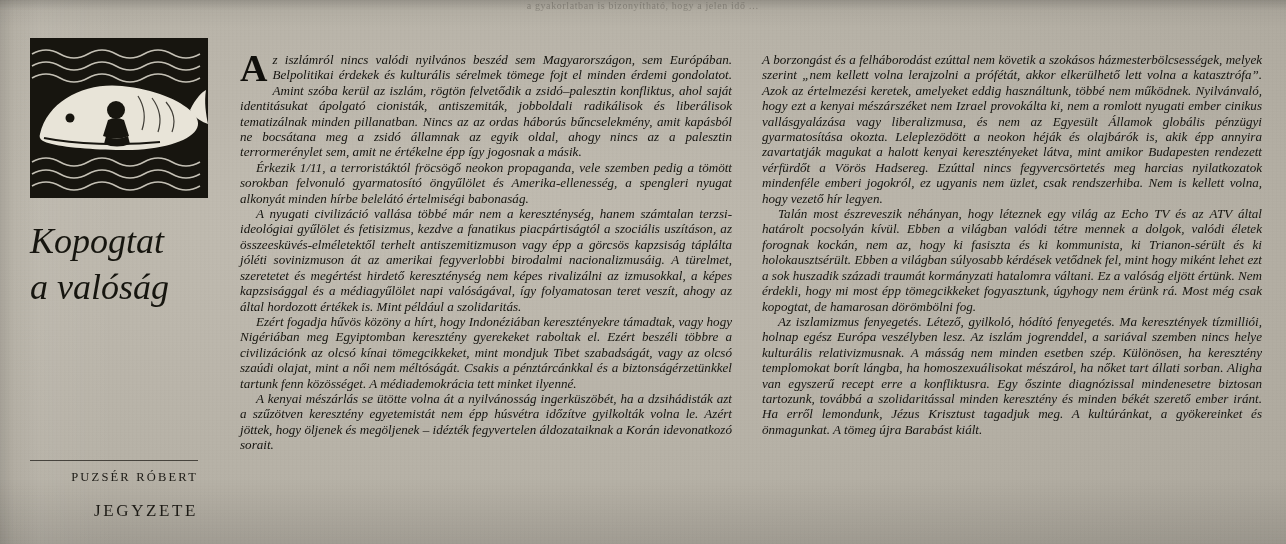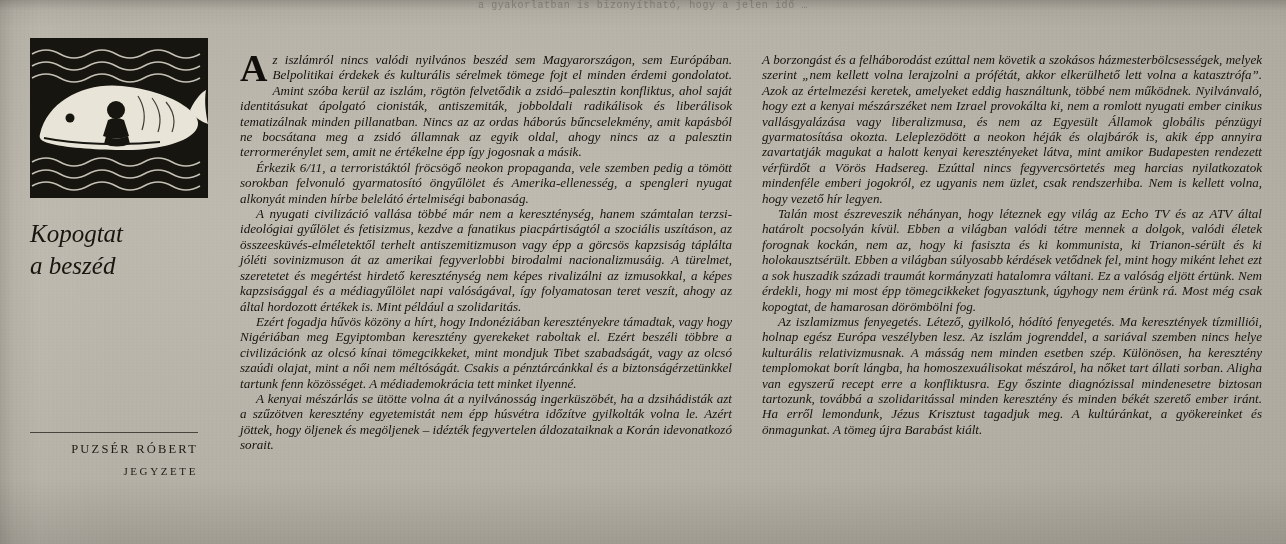--- a/index.html
+++ b/index.html
@@ -42,21 +42,21 @@
     top: 0px;
     left: 300px;
     right: 300px;
     height: 12px;
     color: rgba(60,58,52,0.35);
     font-size: 10px;
     letter-spacing: 0.6px;
     text-align: center;
     overflow: hidden;
     white-space: nowrap;
-    font-family: Liberation Mono, monospace;
+    font-family: Liberation Serif, serif;
   }
 
   .content {
     position: absolute;
     left: 0;
     top: 18px;
     width: 1286px;
     height: 520px;
     display: flex;
     box-sizing: border-box;
@@ -87,21 +87,21 @@
     font-size: 15.5px;
     letter-spacing: 3.2px;
     color: #1b1a16;
     font-weight: 700;
   }
 
   .article-title {
     margin: 20px 0 0 6px;
     font-family: "Liberation Serif", serif;
     font-style: italic;
-    font-size: 25px;
+    font-size: 36px;
     line-height: 1.28;
     color: #16150f;
   }
 
   .byline-rule {
     margin: 150px 0 0 6px;
     width: 168px;
     height: 1px;
     background: #2a2823;
     opacity: 0.8;
@@ -109,23 +109,23 @@
   .byline {
     margin: 9px 0 0 6px;
     text-align: right;
     width: 168px;
     font-size: 12.5px;
     letter-spacing: 2.2px;
     color: #1d1b16;
   }
   .byline .role {
     display: block;
-    margin-top: 8px;
+    margin-top: 16px;
     letter-spacing: 2.6px;
-    font-size: 11px;
+    font-size: 17px;
   }
 
   
   .col {
     flex: 0 0 auto;
     box-sizing: border-box;
     font-family: "Liberation Serif", serif;
     font-style: italic;
     font-size: 13.1px;
     line-height: 15.4px;
@@ -207,33 +207,33 @@
             <path d="M108 58 q10 16 4 34"></path>
             <path d="M122 60 q12 16 6 34"></path>
             <path d="M136 64 q12 14 6 30"></path>
           </g>
         </svg>
       </div>
 
 
       <div class="article-title">
         <span>Kopogtat</span><br>
-        <span>a beszéd</span>
+        <span>a valóság</span>
       </div>
 
       <div class="byline-rule"></div>
       <div class="byline">
         <span>PUZSÉR RÓBERT</span>
         <span class="role">JEGYZETE</span>
       </div>
     </div>
 
     <div class="col col-1">
       <p class="first"><span class="dropcap">A</span><span>z iszlámról nincs valódi nyilvános beszéd sem Magyarországon, sem Európában. Belpolitikai érdekek és kulturális sérelmek tömege fojt el minden érdemi gondolatot. Amint szóba kerül az iszlám, rögtön felvetődik a zsidó–palesztin konfliktus, ahol saját identitásukat ápolgató cionisták, antiszemiták, jobboldali radikálisok és liberálisok tematizálnak minden pillanatban. Nincs az az ordas háborús bűncselekmény, amit kapásból ne bocsátana meg a zsidó államnak az egyik oldal, ahogy nincs az a palesztin terrormerénylet sem, amit ne értékelne épp így jogosnak a másik.</span></p>
-      <p>Érkezik 6/11, a terroristáktól fröcsögő neokon propaganda, vele szemben pedig a tömött sorokban felvonuló gyarmatosító öngyűlölet és Amerika-ellenesség, a spengleri nyugat alkonyát minden hírbe belelátó értelmiségi babonaság.</p>
+      <p>Érkezik 1/11, a terroristáktól fröcsögő neokon propaganda, vele szemben pedig a tömött sorokban felvonuló gyarmatosító öngyűlölet és Amerika-ellenesség, a spengleri nyugat alkonyát minden hírbe belelátó értelmiségi babonaság.</p>
       <p>A nyugati civilizáció vallása többé már nem a kereszténység, hanem számtalan terzsi-ideológiai gyűlölet és fetisizmus, kezdve a fanatikus piacpártiságtól a szociális uszításon, az összeesküvés-elméletektől terhelt antiszemitizmuson vagy épp a görcsös kapzsiság táplálta jóléti sovinizmuson át az amerikai fegyverlobbi birodalmi nacionalizmusáig. A türelmet, szeretetet és megértést hirdető kereszténység nem képes rivalizálni az izmusokkal, a képes kapzsisággal és a médiagyűlölet napi valóságával, így folyamatosan teret veszít, ahogy az által hordozott értékek is. Mint például a szolidaritás.</p>
       <p>Ezért fogadja hűvös közöny a hírt, hogy Indonéziában keresztényekre támadtak, vagy hogy Nigériában meg Egyiptomban keresztény gyerekeket raboltak el. Ezért beszéli többre a civilizációnk az olcsó kínai tömegcikkeket, mint mondjuk Tibet szabadságát, vagy az olcsó szaúdi olajat, mint a női nem méltóságát. Csakis a pénztárcánkkal és a biztonságérzetünkkel tartunk fenn közösséget. A médiademokrácia tett minket ilyenné.</p>
       <p>A kenyai mészárlás se ütötte volna át a nyilvánosság ingerküszöbét, ha a dzsihádisták azt a szűzötven keresztény egyetemistát nem épp húsvétra időzítve gyilkolták volna le. Azért jöttek, hogy öljenek és megöljenek – idézték fegyvertelen áldozataiknak a Korán idevonatkozó sorait.</p>
     </div>
 
     <div class="col col-2">
       <p class="first">A borzongást és a felháborodást ezúttal nem követik a szokásos házmesterbölcsességek, melyek szerint „nem kellett volna lerajzolni a prófétát, akkor elkerülhető lett volna a katasztrófa”. Azok az értelmezési keretek, amelyeket eddig használtunk, többé nem működnek. Nyilvánvaló, hogy ezt a kenyai mészárszéket nem Izrael provokálta ki, nem a romlott nyugati ember cinikus vallásgyalázása vagy liberalizmusa, és nem az Egyesült Államok globális pénzügyi gyarmatosítása okozta. Leleplezödött a neokon héják és olajbárók is, akik épp annyira zavartatják magukat a halott kenyai keresztényeket látva, mint amikor Budapesten rendezett vérfürdőt a Vörös Hadsereg. Ezúttal nincs fegyvercsörtetés meg harcias nyilatkozatok mindenféle emberi jogokról, ez ugyanis nem üzlet, csak rendszerhiba. Nem is kellett volna, hogy vezető hír legyen.</p>
       <p>Talán most észreveszik néhányan, hogy léteznek egy világ az Echo TV és az ATV által határolt pocsolyán kívül. Ebben a világban valódi tétre mennek a dolgok, valódi életek forognak kockán, nem az, hogy ki fasiszta és ki kommunista, ki Trianon-sérült és ki holokausztsérült. Ebben a világban súlyosabb kérdések vetődnek fel, mint hogy miként lehet ezt a sok huszadik századi traumát kormányzati hatalomra váltani. Ez a valóság eljött értünk. Nem érdekli, hogy mi most épp tömegcikkeket fogyasztunk, úgyhogy nem érünk rá. Most még csak kopogtat, de hamarosan dörömbölni fog.</p>
       <p>Az iszlamizmus fenyegetés. Létező, gyilkoló, hódító fenyegetés. Ma keresztények tízmilliói, holnap egész Európa veszélyben lesz. Az iszlám jogrenddel, a sariával szemben nincs helye kulturális relativizmusnak. A másság nem minden esetben szép. Különösen, ha keresztény templomokat borít lángba, ha homoszexuálisokat mészárol, ha nőket tart állati sorban. Aligha van egyszerű recept erre a konfliktusra. Egy őszinte diagnózissal mindenesetre biztosan tartozunk, továbbá a szolidaritással minden keresztény és minden békét szerető ember iránt. Ha erről lemondunk, Jézus Krisztust tagadjuk meg. A kultúránkat, a gyökereinket és önmagunkat. A tömeg újra Barabást kiált.</p>
     </div>

